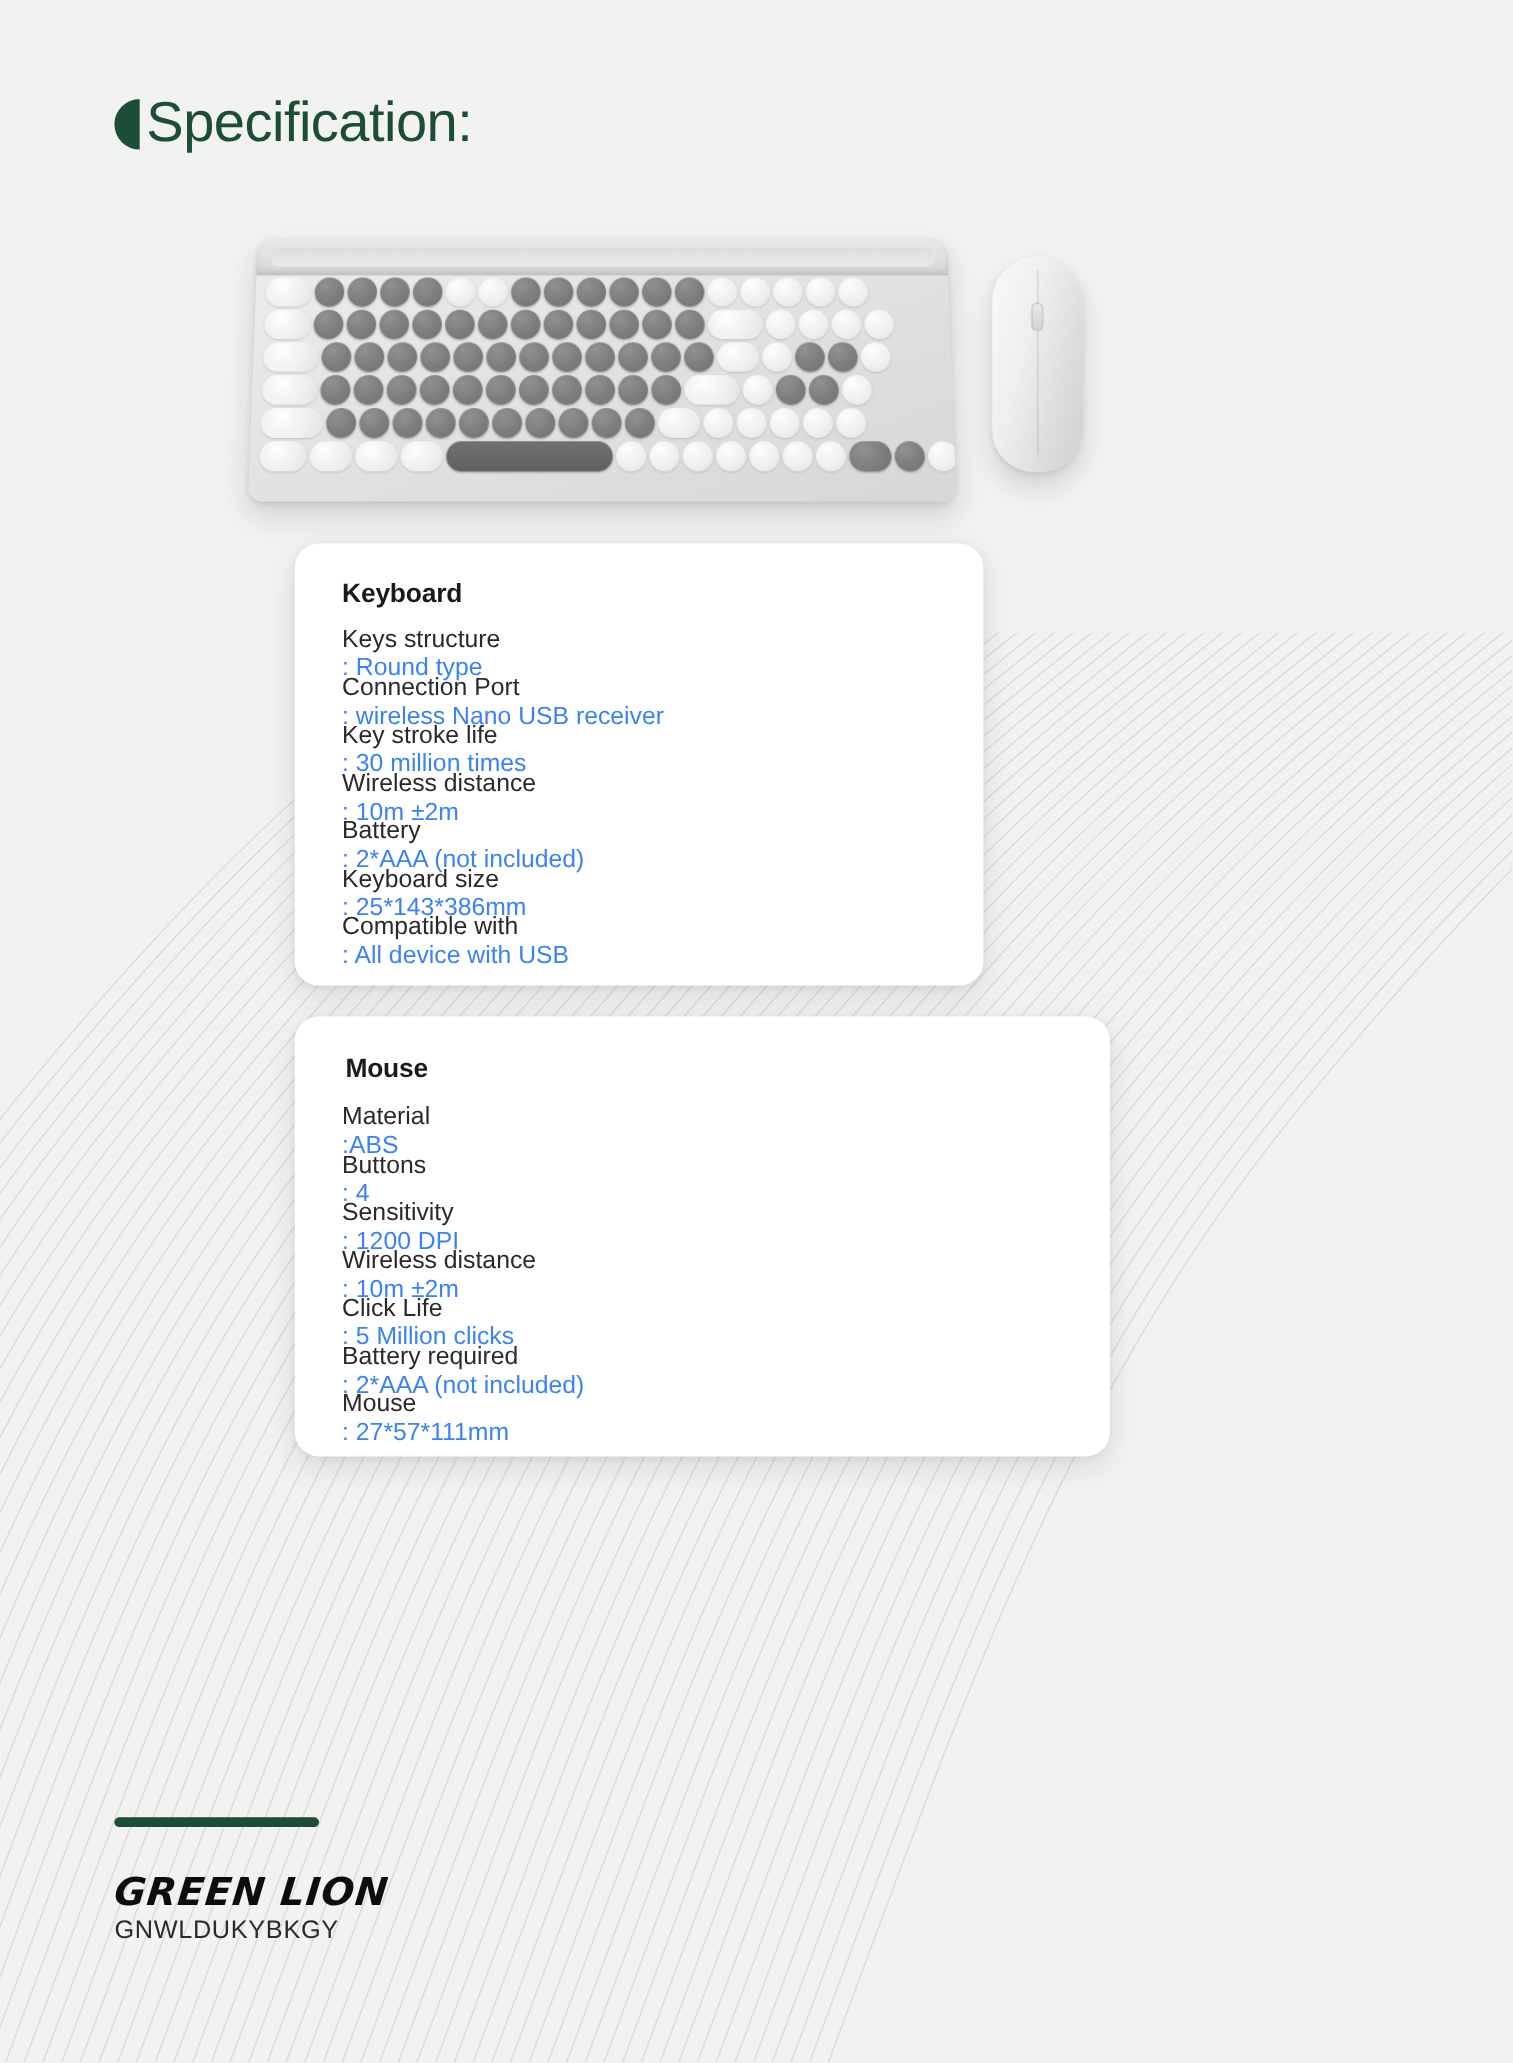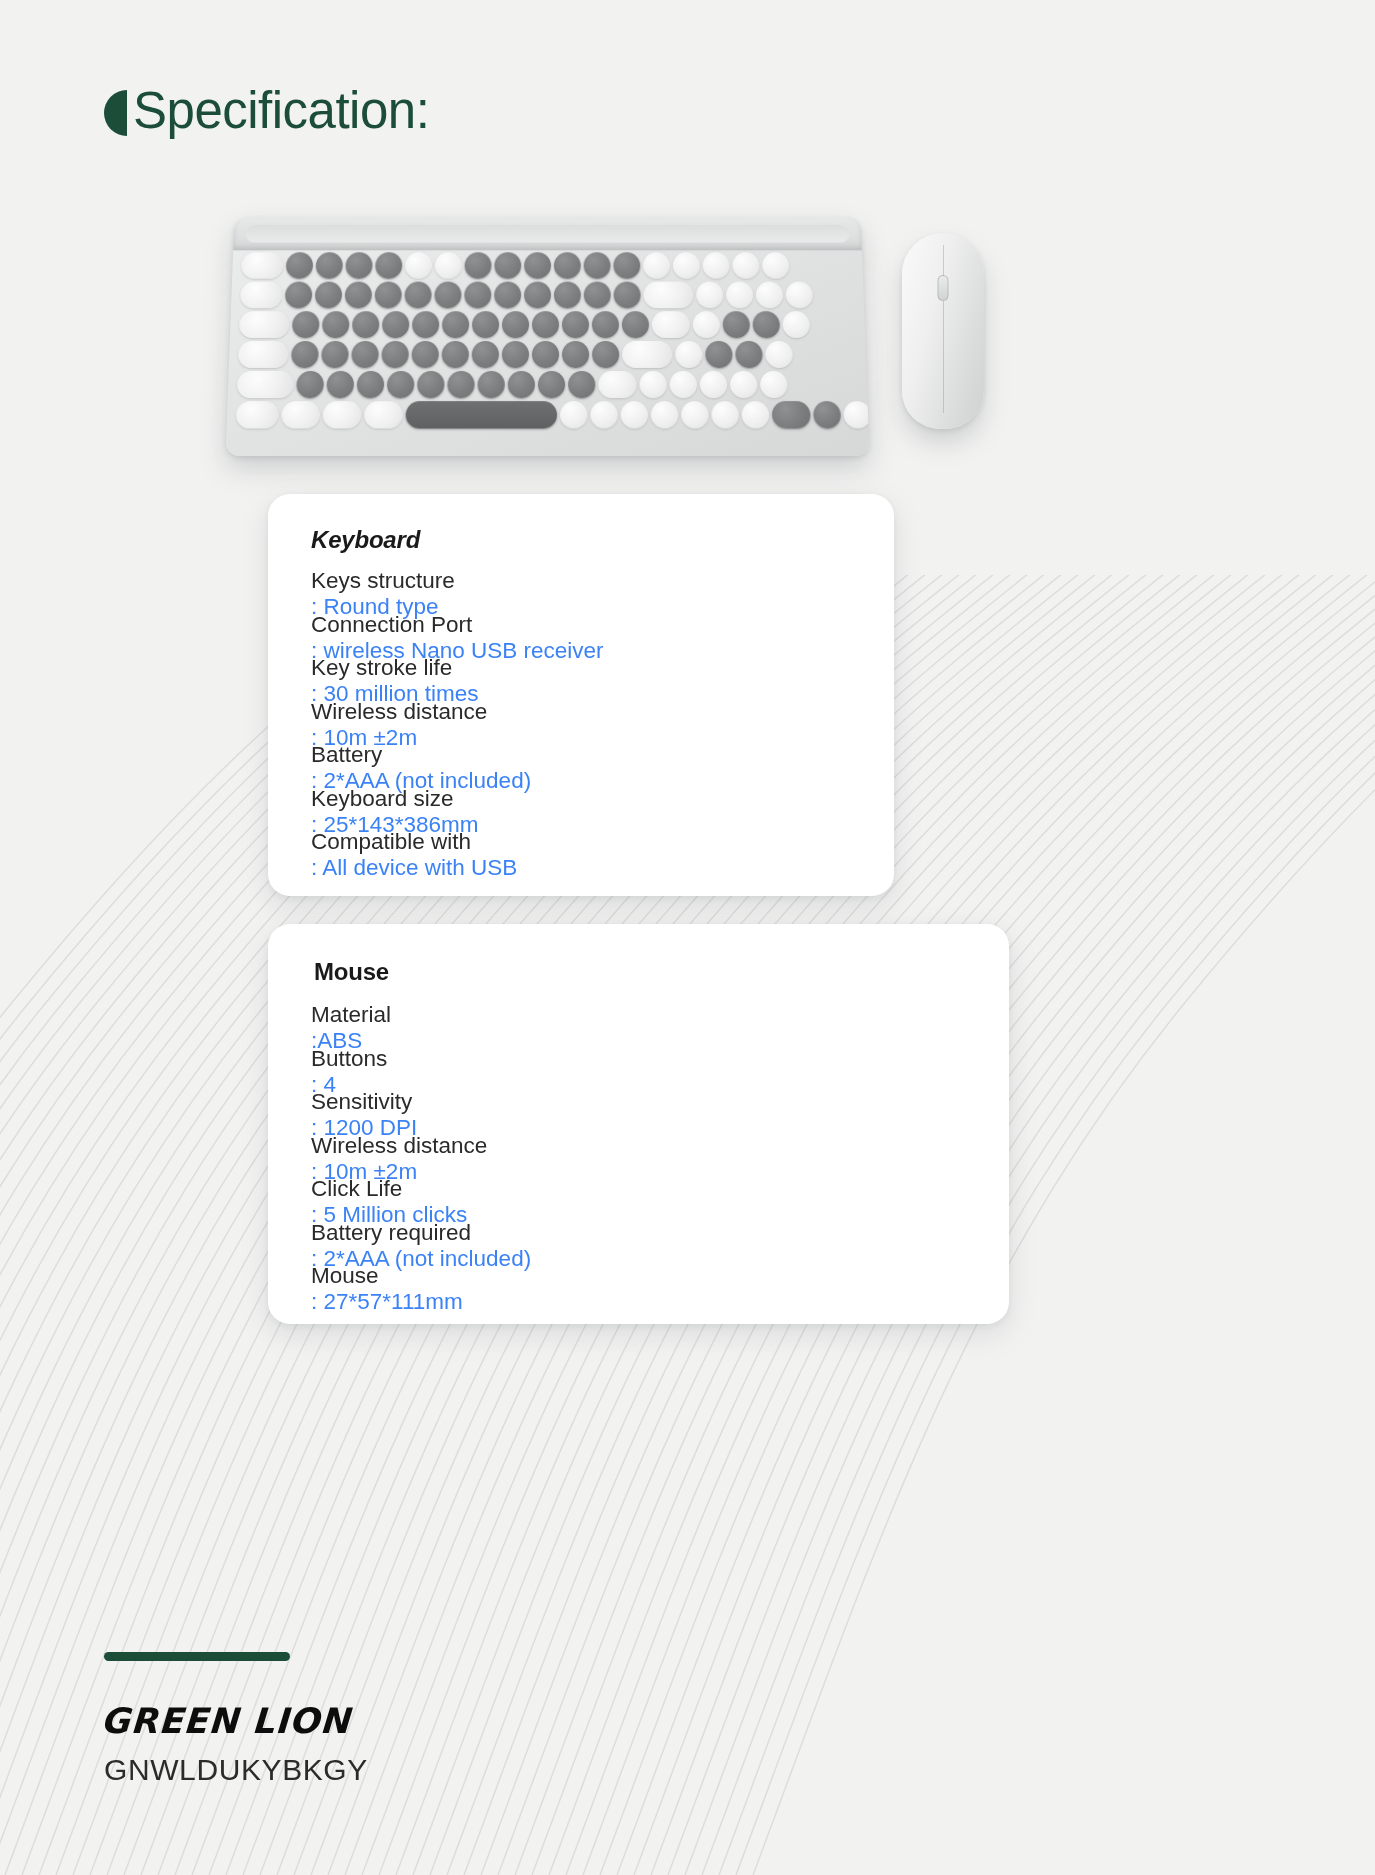--- a/index.html
+++ b/index.html
@@ -183,21 +183,21 @@
     height: 400px;
   }
 
   .card-title {
     position: absolute;
     font-size: 24px;
     font-weight: bold;
     color: #1a1a1a;
     letter-spacing: -0.2px;
   }
-  #card-keyboard .card-title { left: 43px; top: 32px; font-style: italic; }
+  #card-keyboard .card-title { left: 43px; top: 32px; }
   #card-mouse .card-title { left: 46px; top: 34px; }
 
   .spec-list {
     position: absolute;
     left: 43px;
     right: 20px;
   }
   #card-keyboard .spec-list { top: 74px; }
   #card-mouse .spec-list { top: 78px; }
 
@@ -239,22 +239,21 @@
     font-size: 35px;
     font-weight: bold;
     font-style: italic;
     letter-spacing: 1px;
     color: #0d0d0d;
     font-family: "DejaVu Sans", sans-serif;
     transform: skewX(-6deg);
     white-space: nowrap;
   }
   .logo-model {
-    margin-top: 12px;
-    font-size: 30px;
+    font-size: 23px;
     color: #2b2b2b;
     letter-spacing: .6px;
     white-space: nowrap;
   }
 </style>
 </head>
 <body>
 
 <div id="page">
 

